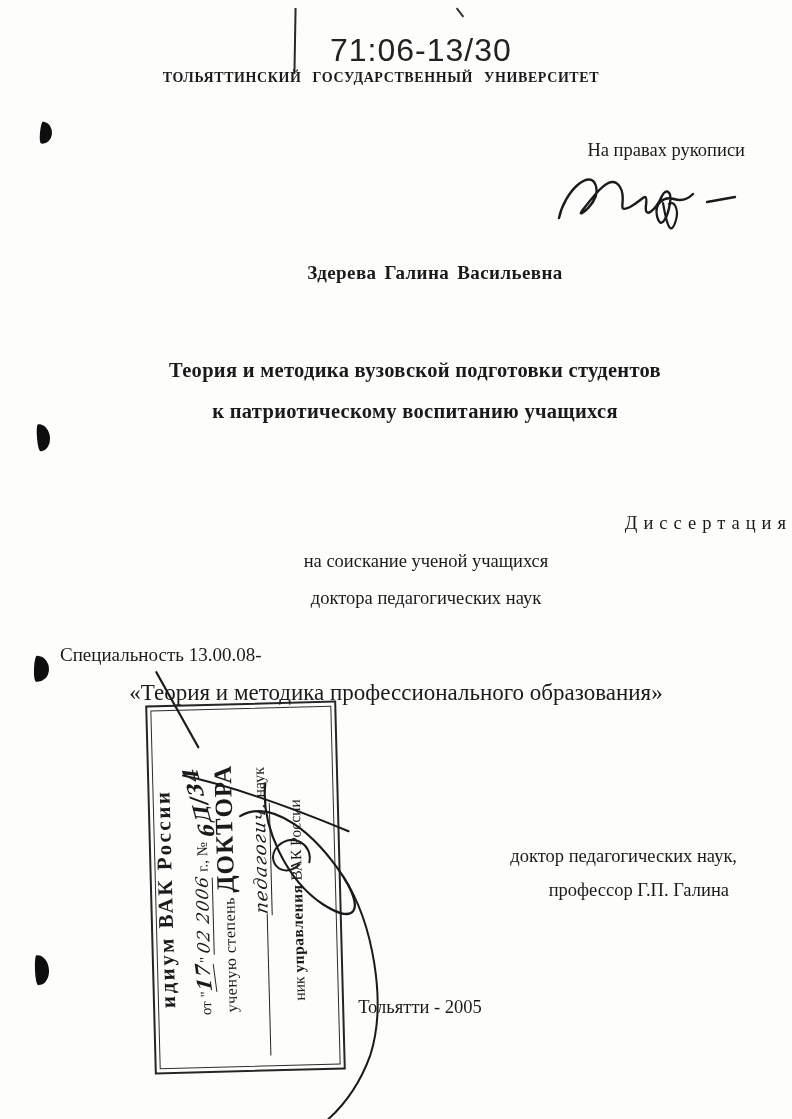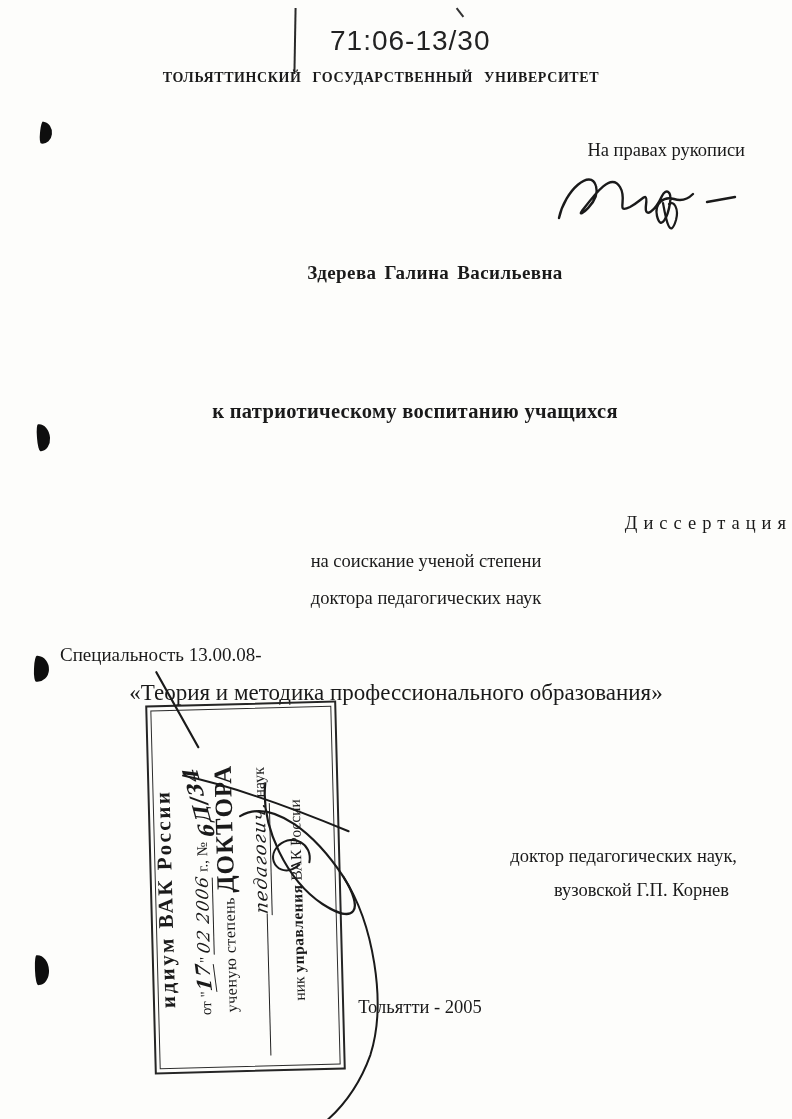--- a/index.html
+++ b/index.html
@@ -6,22 +6,22 @@
   .page {
     position:relative; width:792px; height:1119px; margin:0 auto;
     background:#fdfdfb; color:#1a1a1a;
     font-family:"Liberation Serif", serif;
     overflow:hidden;
   }
   .abs { position:absolute; }
 
   
   .catalog {
-    left:330px; top:25px; font-family:"Liberation Sans", sans-serif;
-    font-size:28px; letter-spacing:1px; color:#222;text-align:center;
+    left:330px; top:32px; font-family:"Liberation Sans", sans-serif;
+    font-size:32px; letter-spacing:1px; color:#222;text-align:center;
   }
   .vline { left:294px; top:8px; width:2px; height:66px; background:#2a2a2a; transform:rotate(1deg); }
   .tick  { left:459px; top:7px; width:2px; height:11px; background:#333; transform:rotate(-38deg); }
 
   
   .university {
     left:0; width:762px; top:70px; text-align:center;
     font-size:14px; font-weight:bold; letter-spacing:0.6px; word-spacing:7px;
   }
   .manuscript { right:47px; top:140px; font-size:18.5px; }
@@ -104,24 +104,25 @@
   <div class="abs manuscript">На правах рукописи</div>
 
   <svg class="abs sig-top" viewBox="0 0 205 92">
     <path stroke-width="2.4" d="M14 62 C 20 34, 46 12, 51 30 C 56 46, 30 64, 37 55 C 50 38, 66 16, 75 31 C 83 44, 70 58, 85 51 C 97 45, 103 33, 101 49 C 99 64, 110 55, 117 40 C 121 32, 127 35, 125 47 C 123 60, 116 76, 112 60 C 109 47, 119 40, 129 43 C 138 46, 144 42, 148 38"></path>
     <path stroke-width="2.2" d="M118 47 C 121 64, 125 84, 131 64 C 134 53, 129 44, 124 48"></path>
     <path stroke-width="2.4" d="M162 46 L 190 41"></path>
   </svg>
 
   <div class="abs author">Здерева Галина Васильевна</div>
 
+  <div class="abs title1">Теория и методика вузовской подготовки студентов</div>
   <div class="abs title2">к патриотическому воспитанию учащихся</div>
 
   <div class="abs diss-block diss">Диссертация</div>
-  <div class="abs diss-block deg1">на соискание ученой степени</div>
+  <div class="abs diss-block deg1">на соискание ученой учащихся</div>
   <div class="abs diss-block deg2">доктора педагогических наук</div>
 
   <div class="abs spec1">Специальность 13.00.08-</div>
   <div class="abs spec2">«Теория и методика профессионального образования»</div>
 
   <div class="stamp">
     <div class="frame-outer"></div>
     <div class="frame-inner"></div>
 
     <div class="s-row s-org">идиум ВАК России</div>
@@ -152,21 +153,21 @@
     <svg class="s-sig" viewBox="-80 -50 520 300">
       <path stroke-width="2.2" d="M326 52 L 402 12"></path>
       <path stroke-width="2" d="M298 36 C 286 86, 262 146, 238 200"></path>
       <path stroke-width="2.2" d="M256 92 C 274 126, 234 168, 192 194 C 158 214, 144 204, 166 172 C 190 138, 244 112, 288 118"></path>
       <path stroke-width="2" d="M192 194 C 146 222, 66 234, 14 216 C -22 202, -48 178, -64 152"></path>
       <path stroke-width="2" d="M206 150 C 190 132, 212 114, 226 130 C 238 145, 226 164, 208 160"></path>
     </svg>
   </div>
 
   <div class="abs consult cons2">доктор педагогических наук,</div>
-  <div class="abs consult cons3">вузовской Г.П. Корнев</div>
+  <div class="abs consult cons3">профессор Г.П. Галина</div>
 
   <div class="abs city">Тольятти - 2005</div>
 
   <div class="blob b1"></div>
   <div class="blob b2"></div>
   <div class="blob b3"></div>
   <div class="blob b4"></div>
 
 </div>
 

